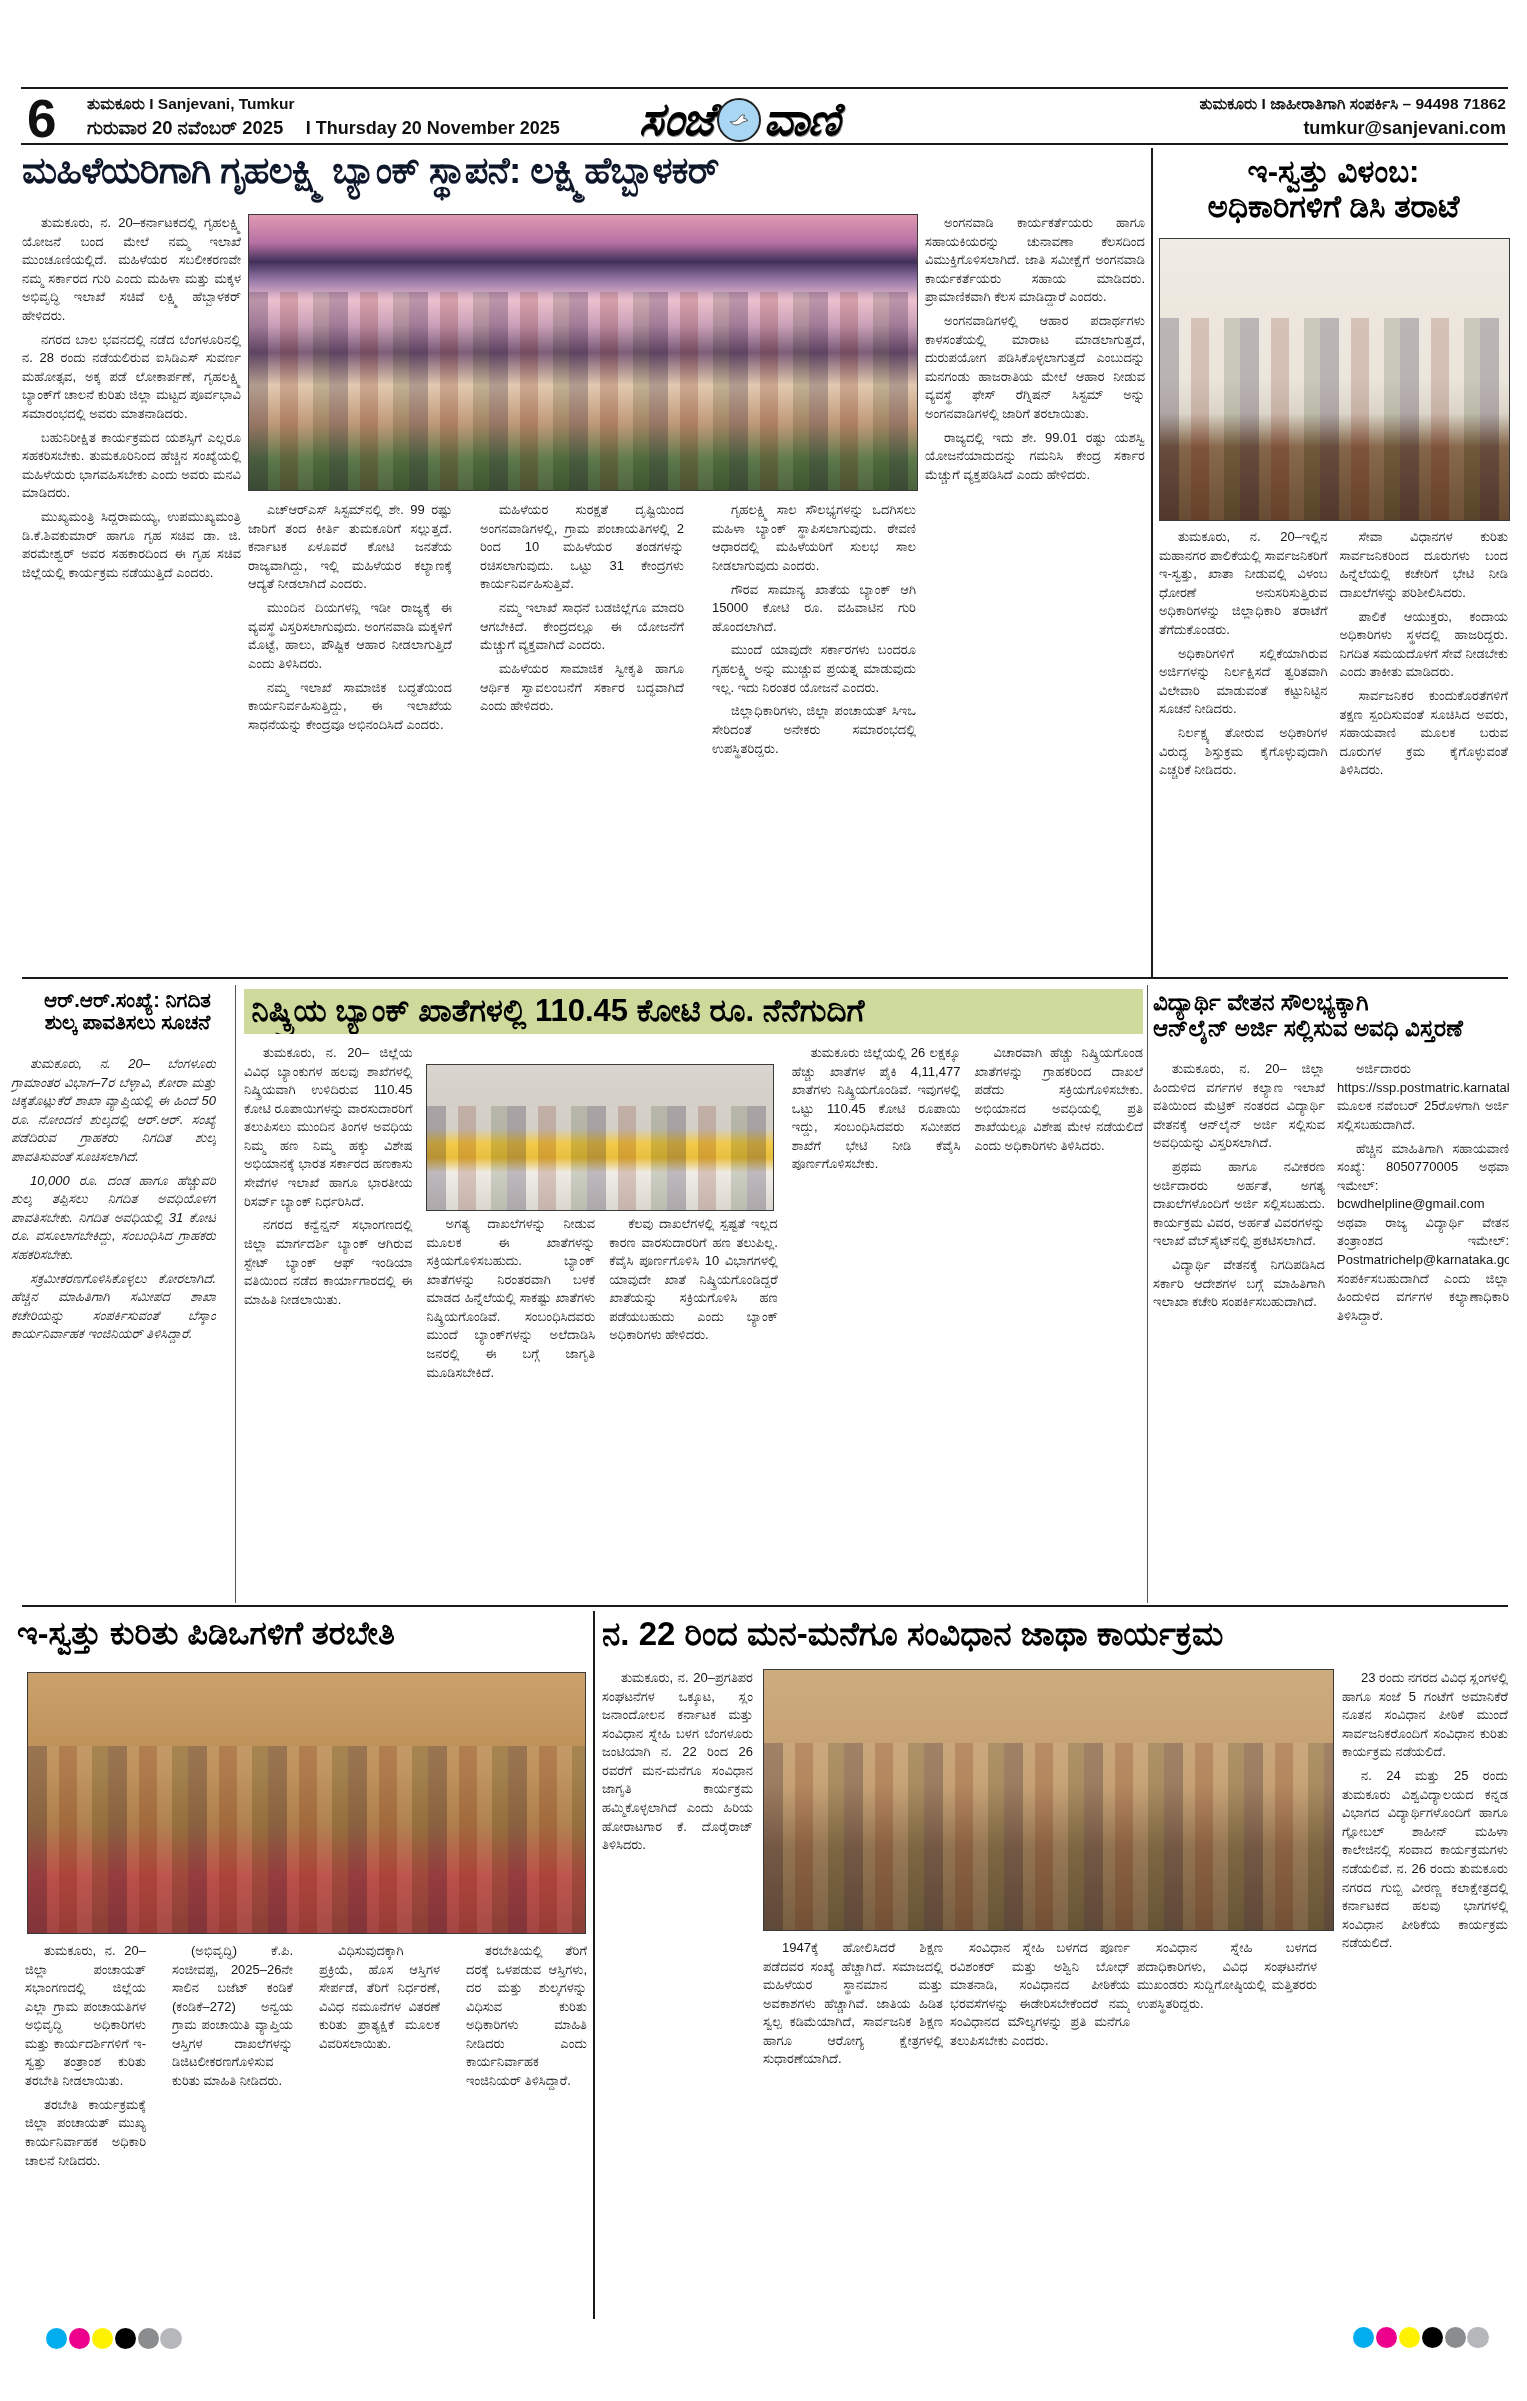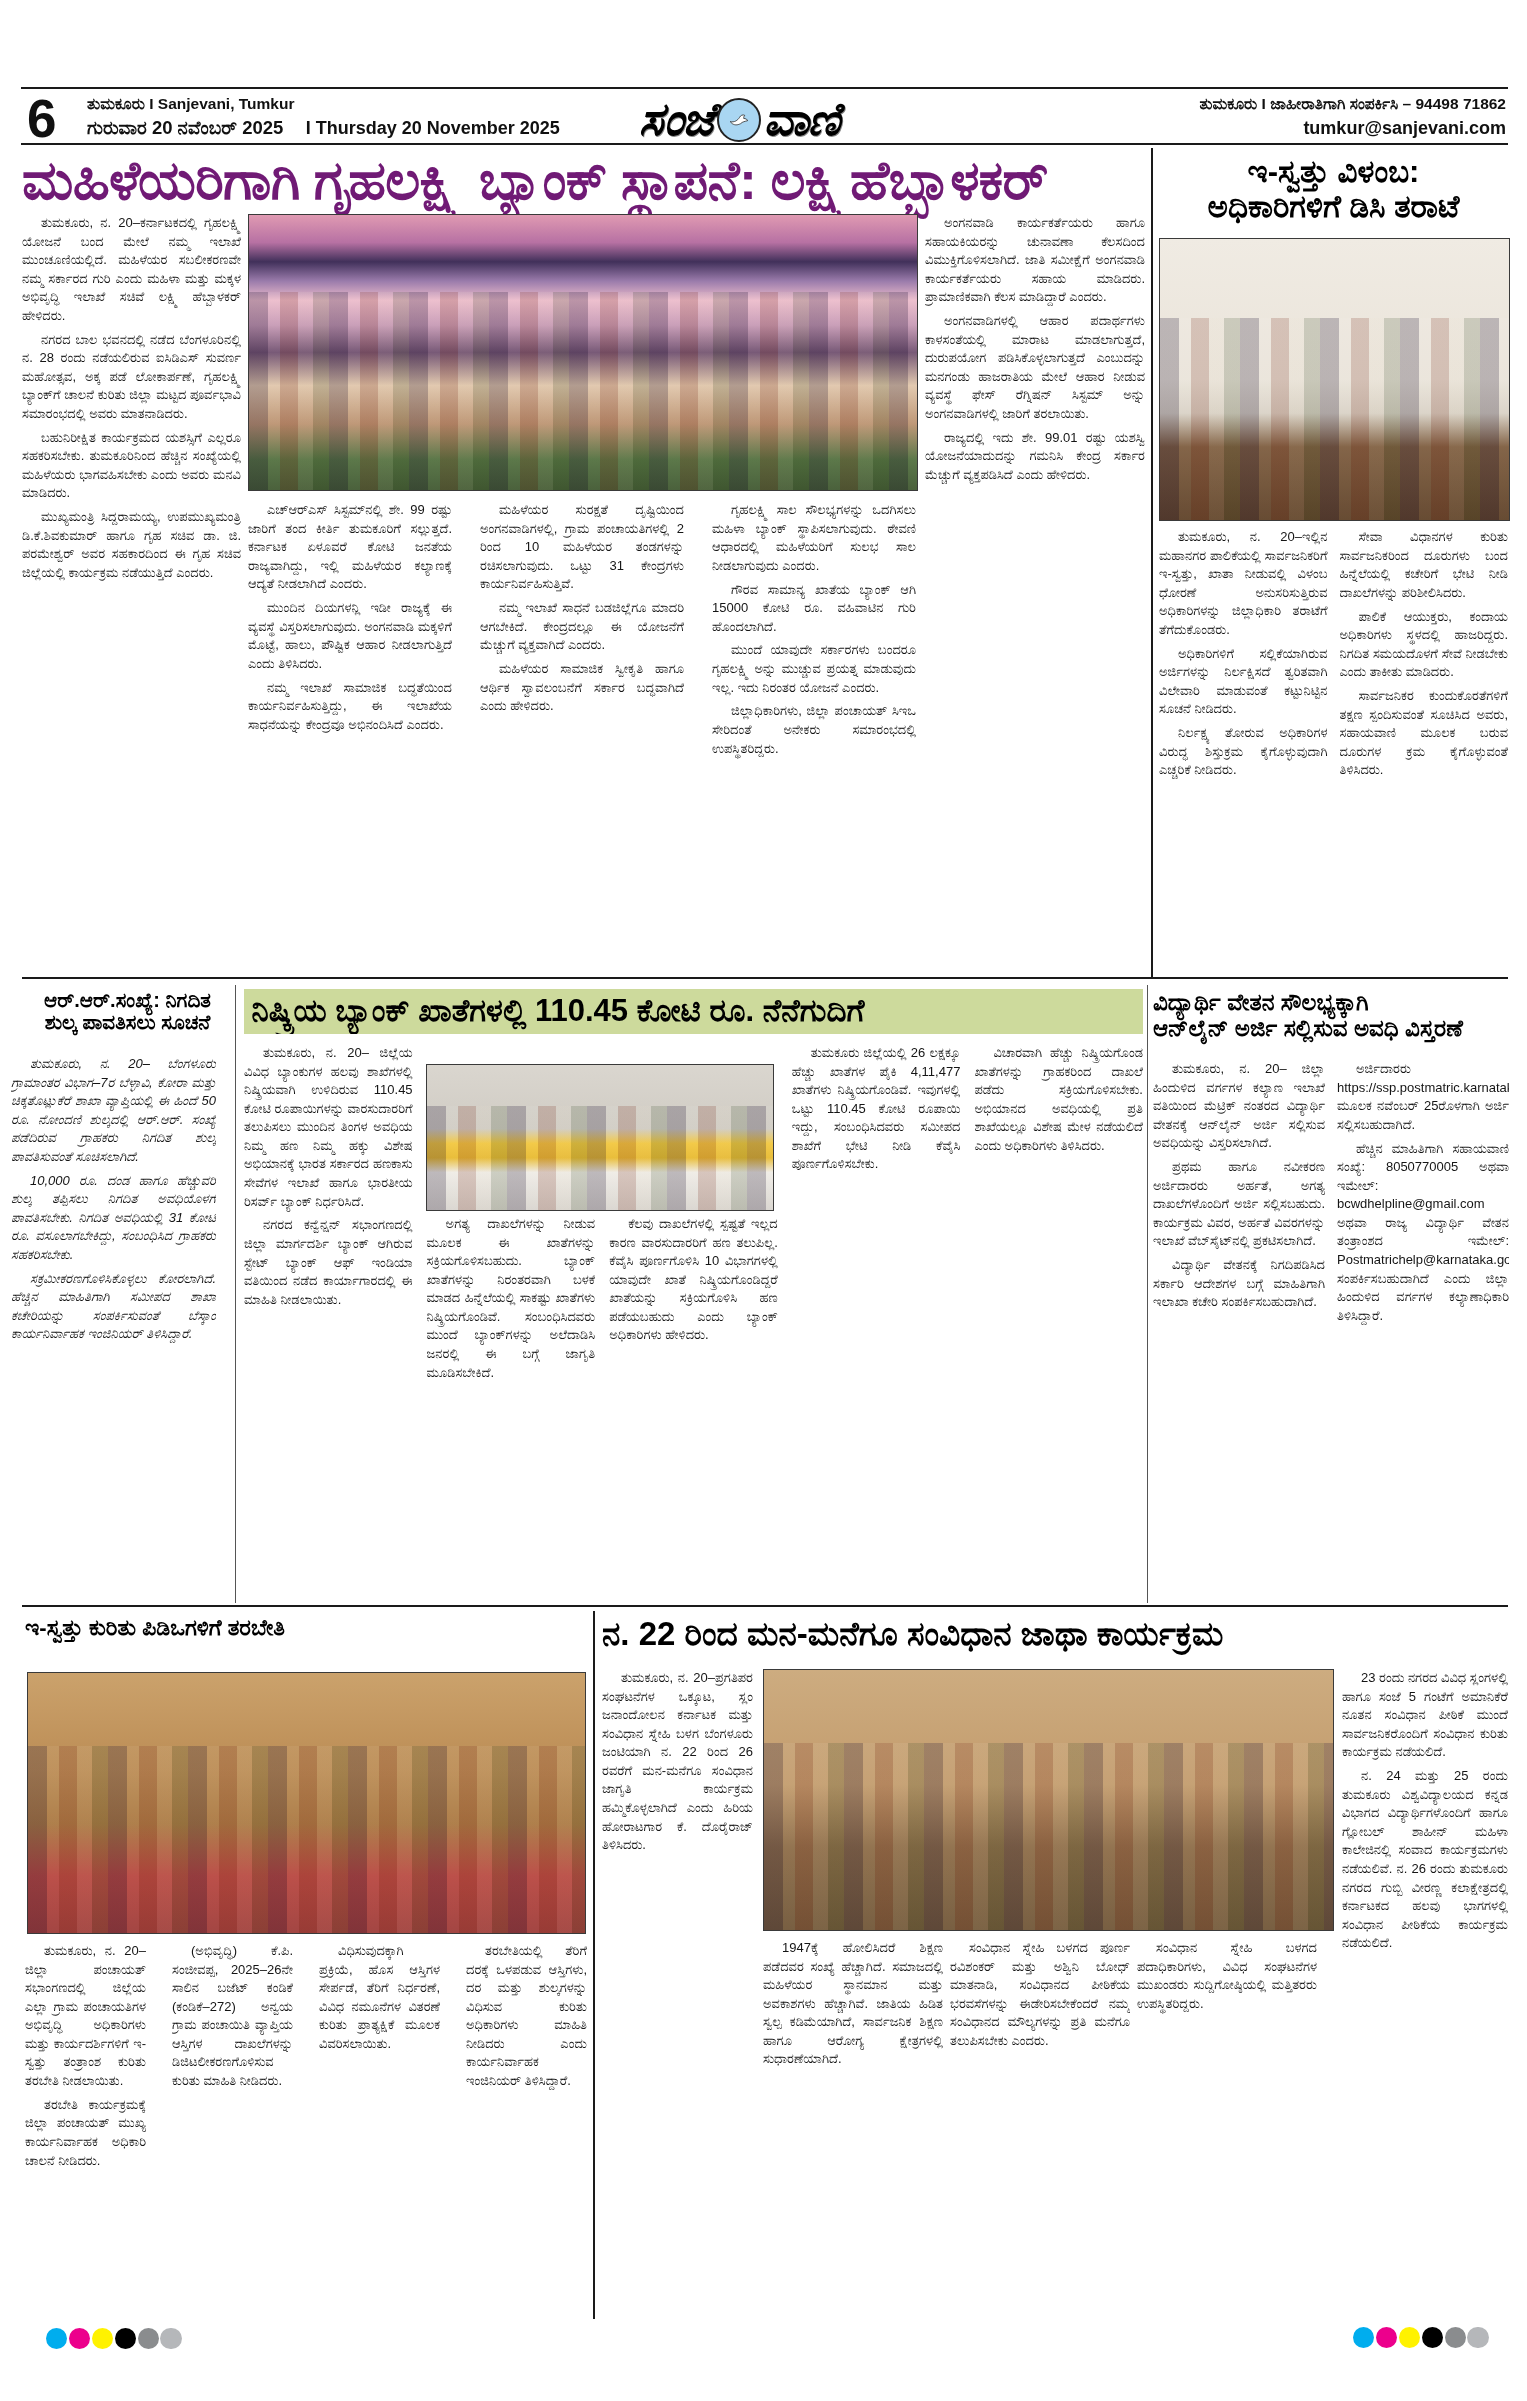--- a/index.html
+++ b/index.html
@@ -9,21 +9,21 @@
   .vrule{position:absolute;background:#1a1a1a;width:1.5px;}
   
   .pagenum{font-size:53px;font-weight:700;line-height:1;}
   .hd-small{font-size:15.5px;font-weight:700;}
   .hd-kn{font-size:18.5px;font-weight:700;}
   .hd-en{font-size:18px;font-weight:600;}
   .logo-wrap{display:flex;align-items:center;gap:3px;}
   .logo-txt{font-size:46px;font-weight:900;font-style:italic;letter-spacing:-1.5px;color:#000;text-shadow:0.7px 0.7px 0 #888;}
   .logo-circle{width:40px;height:40px;border-radius:50%;background:#a9d6f2;border:2.2px solid #222;display:flex;align-items:center;justify-content:center;}
   
-  .h-red{color:#701a75;font-weight:900;font-size:54px;letter-spacing:-0.7px;line-height:1.05;white-space:nowrap;}
+  .h-red{color:#0f172a;font-weight:900;font-size:37px;letter-spacing:-0.7px;line-height:1.05;white-space:nowrap;}
   .h-black{color:#000;font-weight:900;line-height:1.12;}
   .h-green{background:#cdda9c;color:#000;font-weight:900;font-size:31px;line-height:1.25;padding:3px 7.4px;white-space:nowrap;overflow:hidden;}
   
   .col{position:absolute;overflow:hidden;text-align:justify;font-size:13px;line-height:1.43;color:#151515;}
   .col p{margin:0 0 5.2px 0;text-indent:19px;}
   .colset{position:absolute;display:flex;}
   .colset .fcol{overflow:hidden;text-align:justify;font-size:13px;line-height:1.43;color:#151515;}
   .colset .fcol p{margin:0 0 5.2px 0;text-indent:19px;}
   
   .photo{position:absolute;border:0.7px solid #3a3a3a;overflow:hidden;}
@@ -162,21 +162,21 @@
       <p>ವಿದ್ಯಾರ್ಥಿ ವೇತನಕ್ಕೆ ನಿಗದಿಪಡಿಸಿದ ಸರ್ಕಾರಿ ಆದೇಶಗಳ ಬಗ್ಗೆ ಮಾಹಿತಿಗಾಗಿ ಇಲಾಖಾ ಕಚೇರಿ ಸಂಪರ್ಕಿಸಬಹುದಾಗಿದೆ.</p>
     </div>
   <div class="fcol" style="width:172px;height:540px;">
       <p>ಅರ್ಜಿದಾರರು https://ssp.postmatric.karnataka.gov.in ಮೂಲಕ ನವೆಂಬರ್ 25ರೊಳಗಾಗಿ ಅರ್ಜಿ ಸಲ್ಲಿಸಬಹುದಾಗಿದೆ.</p>
       <p>ಹೆಚ್ಚಿನ ಮಾಹಿತಿಗಾಗಿ ಸಹಾಯವಾಣಿ ಸಂಖ್ಯೆ: 8050770005 ಅಥವಾ ಇಮೇಲ್: bcwdhelpline@gmail.com ಅಥವಾ ರಾಜ್ಯ ವಿದ್ಯಾರ್ಥಿ ವೇತನ ತಂತ್ರಾಂಶದ ಇಮೇಲ್: Postmatrichelp@karnataka.gov.in ಸಂಪರ್ಕಿಸಬಹುದಾಗಿದೆ ಎಂದು ಜಿಲ್ಲಾ ಹಿಂದುಳಿದ ವರ್ಗಗಳ ಕಲ್ಯಾಣಾಧಿಕಾರಿ ತಿಳಿಸಿದ್ದಾರೆ.</p>
     </div>
 </div>
 
 <div class="hrule" style="left:22px;top:1605px;width:1486px;height:2.2px;"></div>
 
-<div class="abs h-black" style="left:25px;top:1616px;width:563px;font-size:22px;white-space:nowrap;">ಇ-ಸ್ವತ್ತು ಕುರಿತು ಪಿಡಿಒಗಳಿಗೆ ತರಬೇತಿ</div>
+<div class="abs h-black" style="left:17px;top:1616px;width:563px;font-size:32px;white-space:nowrap;">ಇ-ಸ್ವತ್ತು ಕುರಿತು ಪಿಡಿಒಗಳಿಗೆ ತರಬೇತಿ</div>
 <div class="photo ph-zphall" style="left:27px;top:1672px;width:557px;height:260px;"></div>
 <div class="colset" style="left:25px;top:1942px;width:562px;height:374px;gap:26px;">
   <div class="fcol" style="width:133px;height:374px;">
       <p>ತುಮಕೂರು, ನ. 20– ಜಿಲ್ಲಾ ಪಂಚಾಯತ್ ಸಭಾಂಗಣದಲ್ಲಿ ಜಿಲ್ಲೆಯ ಎಲ್ಲಾ ಗ್ರಾಮ ಪಂಚಾಯತಿಗಳ ಅಭಿವೃದ್ಧಿ ಅಧಿಕಾರಿಗಳು ಮತ್ತು ಕಾರ್ಯದರ್ಶಿಗಳಿಗೆ ಇ-ಸ್ವತ್ತು ತಂತ್ರಾಂಶ ಕುರಿತು ತರಬೇತಿ ನೀಡಲಾಯಿತು.</p>
       <p>ತರಬೇತಿ ಕಾರ್ಯಕ್ರಮಕ್ಕೆ ಜಿಲ್ಲಾ ಪಂಚಾಯತ್ ಮುಖ್ಯ ಕಾರ್ಯನಿರ್ವಾಹಕ ಅಧಿಕಾರಿ ಚಾಲನೆ ನೀಡಿದರು.</p>
     </div>
   <div class="fcol" style="width:133px;height:374px;">
       <p>(ಅಭಿವೃದ್ಧಿ) ಕೆ.ಪಿ. ಸಂಜೀವಪ್ಪ, 2025–26ನೇ ಸಾಲಿನ ಬಜೆಟ್ ಕಂಡಿಕೆ (ಕಂಡಿಕೆ–272) ಅನ್ವಯ ಗ್ರಾಮ ಪಂಚಾಯಿತಿ ವ್ಯಾಪ್ತಿಯ ಆಸ್ತಿಗಳ ದಾಖಲೆಗಳನ್ನು ಡಿಜಿಟಲೀಕರಣಗೊಳಿಸುವ ಕುರಿತು ಮಾಹಿತಿ ನೀಡಿದರು.</p>
     </div>
   <div class="fcol" style="width:133px;height:374px;">

